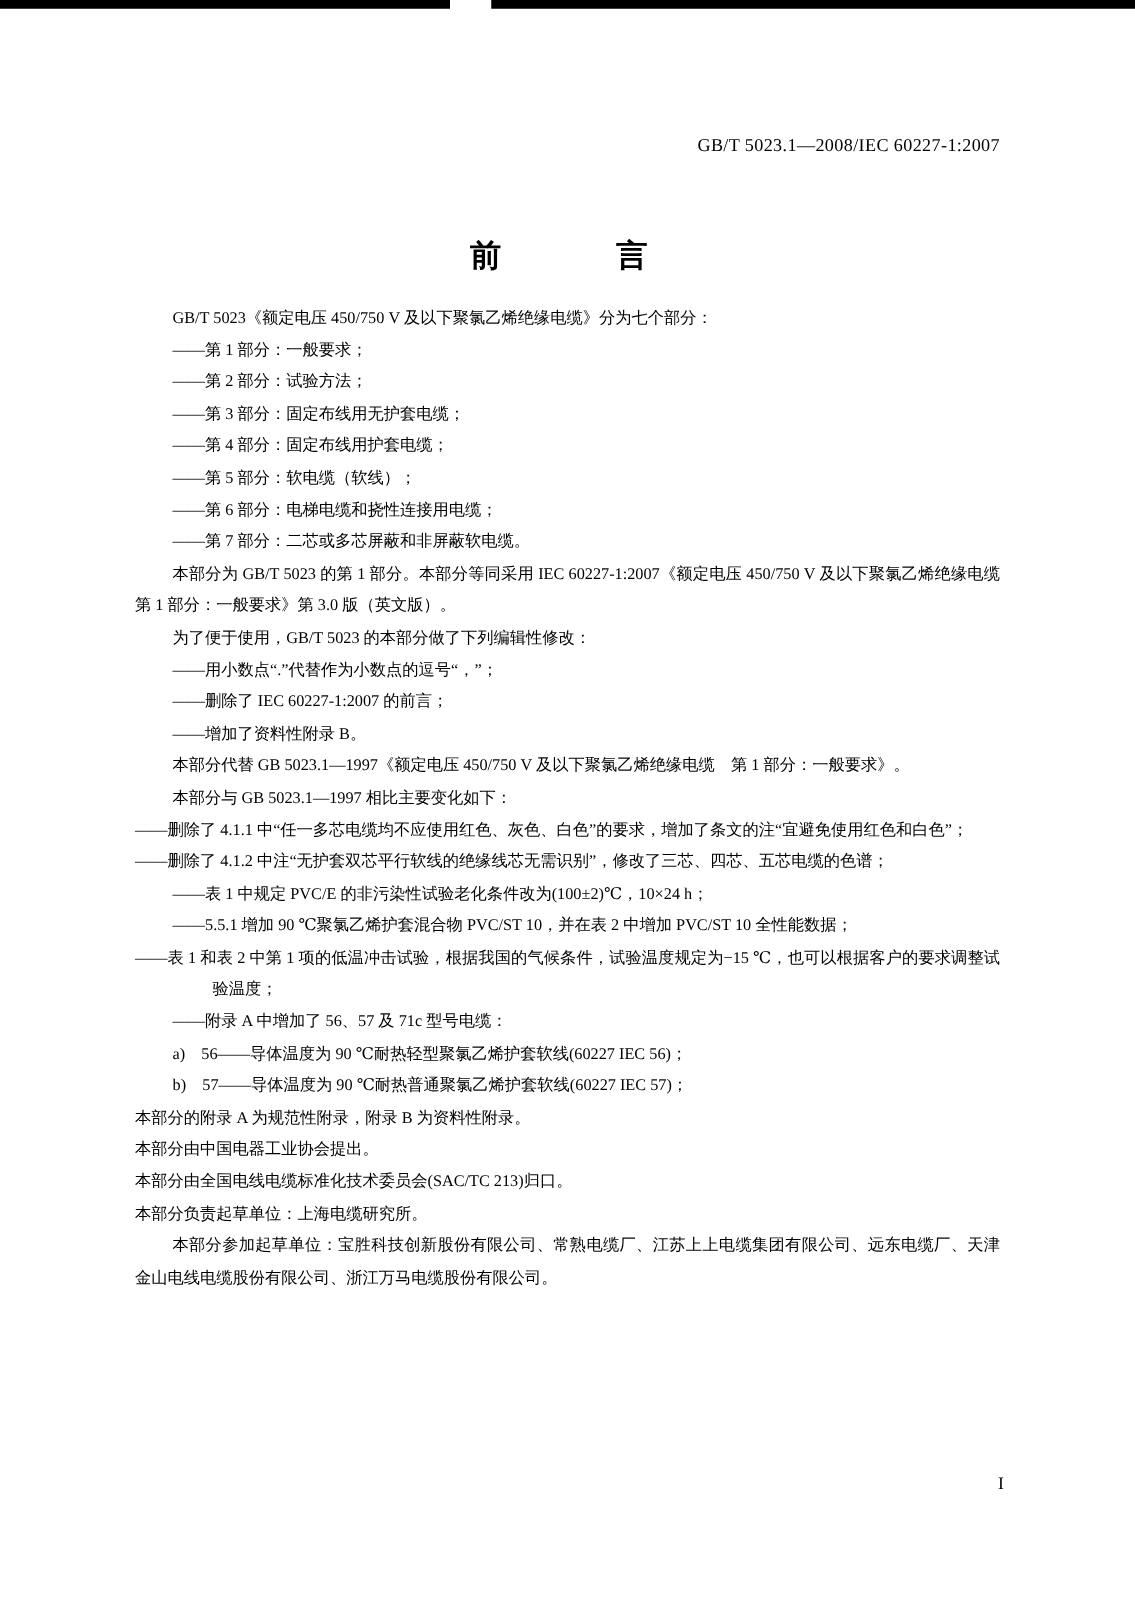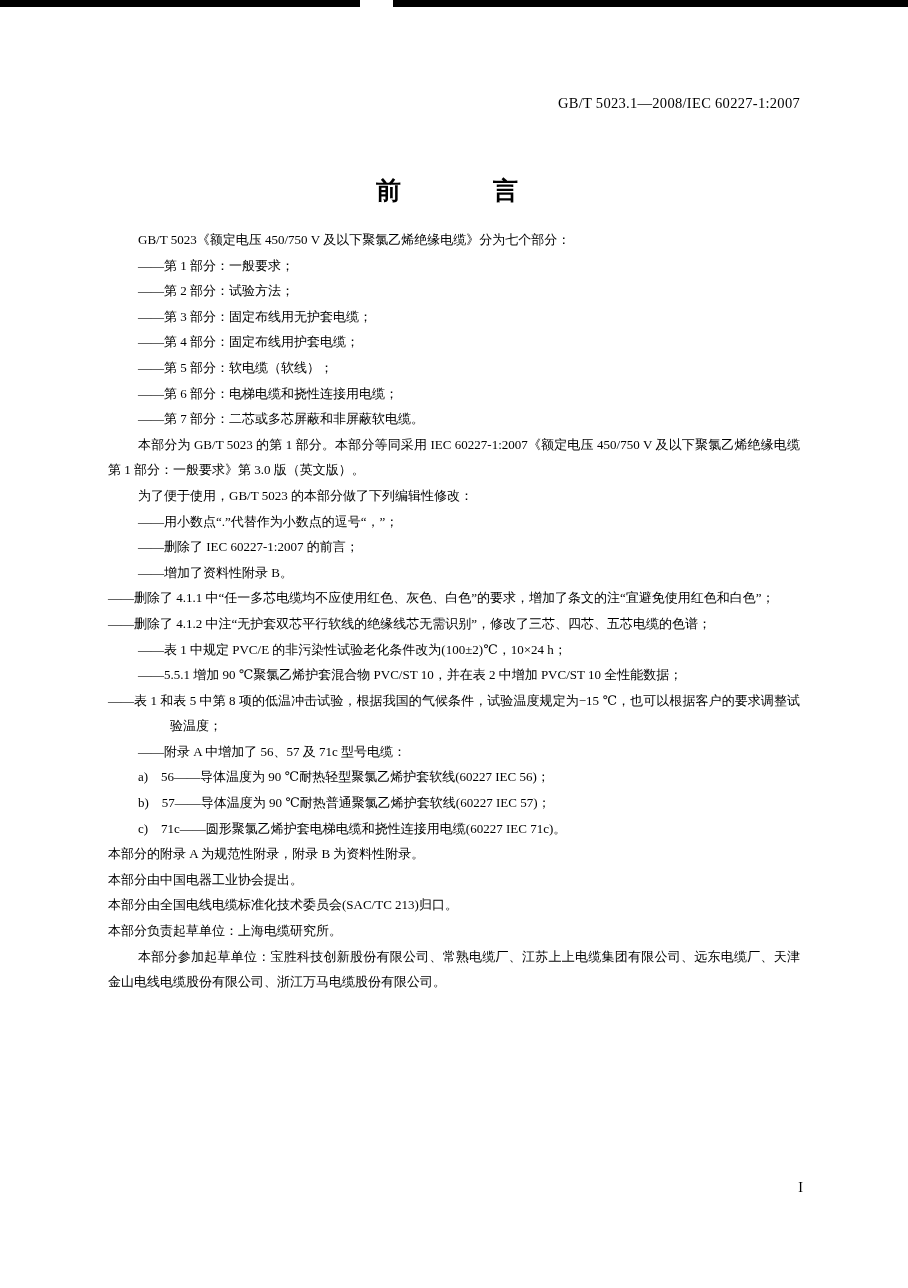--- a/index.html
+++ b/index.html
@@ -28,21 +28,21 @@
     top: 0;
     height: 7px;
     background: #000;
   }
   .bleed.left  { left: 0;    width: 360px; }
   .bleed.right { left: 393px; width: 515px; }
 
   .content {
     position: absolute;
     left: 108px;
-    top: 0;
+    top: 14px;
     width: 692px;
   }
 
   .header {
     text-align: right;
     font-size: 14.5px;
     letter-spacing: 0.3px;
     margin-top: 95px;
     font-family: "Liberation Serif", serif;
   }
@@ -102,29 +102,30 @@
         <p class="p-dash">——第 3 部分：固定布线用无护套电缆；</p>
         <p class="p-dash">——第 4 部分：固定布线用护套电缆；</p>
         <p class="p-dash">——第 5 部分：软电缆（软线）；</p>
         <p class="p-dash">——第 6 部分：电梯电缆和挠性连接用电缆；</p>
         <p class="p-dash">——第 7 部分：二芯或多芯屏蔽和非屏蔽软电缆。</p>
         <p class="p-indent">本部分为 GB/T 5023 的第 1 部分。本部分等同采用 IEC 60227-1:2007《额定电压 450/750 V 及以下聚氯乙烯绝缘电缆　第 1 部分：一般要求》第 3.0 版（英文版）。</p>
         <p class="p-indent">为了便于使用，GB/T 5023 的本部分做了下列编辑性修改：</p>
         <p class="p-dash">——用小数点“.”代替作为小数点的逗号“，”；</p>
         <p class="p-dash">——删除了 IEC 60227-1:2007 的前言；</p>
         <p class="p-dash">——增加了资料性附录 B。</p>
+        <p class="p-indent">本部分代替 GB 5023.1—1997《额定电压 450/750 V 及以下聚氯乙烯绝缘电缆　第 1 部分：一般要求》。</p>
+        <p class="p-indent">本部分与 GB 5023.1—1997 相比主要变化如下：</p>
         <p class="p-hang">——删除了 4.1.1 中“任一多芯电缆均不应使用红色、灰色、白色”的要求，增加了条文的注“宜避免使用红色和白色”；</p>
         <p class="p-hang">——删除了 4.1.2 中注“无护套双芯平行软线的绝缘线芯无需识别”，修改了三芯、四芯、五芯电缆的色谱；</p>
         <p class="p-dash">——表 1 中规定 PVC/E 的非污染性试验老化条件改为(100±2)℃，10×24 h；</p>
         <p class="p-dash">——5.5.1 增加 90 ℃聚氯乙烯护套混合物 PVC/ST 10，并在表 2 中增加 PVC/ST 10 全性能数据；</p>
-        <p class="p-hang">——表 1 和表 5 中第 8 项的低温冲击试验，根据我国的气候条件，试验温度规定为−15 ℃，也可以根据客户的要求调整试验温度；</p>
+        <p class="p-hang">——表 1 和表 2 中第 1 项的低温冲击试验，根据我国的气候条件，试验温度规定为−15 ℃，也可以根据客户的要求调整试验温度；</p>
         <p class="p-dash">——附录 A 中增加了 56、57 及 71c 型号电缆：</p>
         <p class="p-abc">a)　56——导体温度为 90 ℃耐热轻型聚氯乙烯护套软线(60227 IEC 56)；</p>
         <p class="p-abc">b)　57——导体温度为 90 ℃耐热普通聚氯乙烯护套软线(60227 IEC 57)；</p>
-        <p class="p-abc">c)　71c——圆形聚氯乙烯护套电梯电缆和挠性连接用电缆(60227 IEC 71c)。</p>
         <p class="p-flat">本部分的附录 A 为规范性附录，附录 B 为资料性附录。</p>
         <p class="p-flat">本部分由中国电器工业协会提出。</p>
         <p class="p-flat">本部分由全国电线电缆标准化技术委员会(SAC/TC 213)归口。</p>
         <p class="p-flat">本部分负责起草单位：上海电缆研究所。</p>
         <p class="p-indent">本部分参加起草单位：宝胜科技创新股份有限公司、常熟电缆厂、江苏上上电缆集团有限公司、远东电缆厂、天津金山电线电缆股份有限公司、浙江万马电缆股份有限公司。</p>
       </div>
 
   </div>
 
   <div class="footer-page">I</div>

